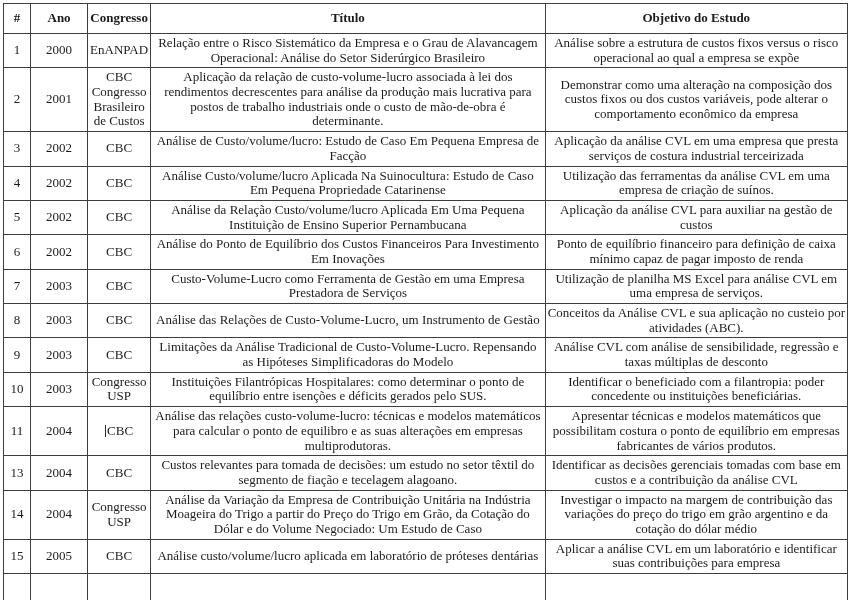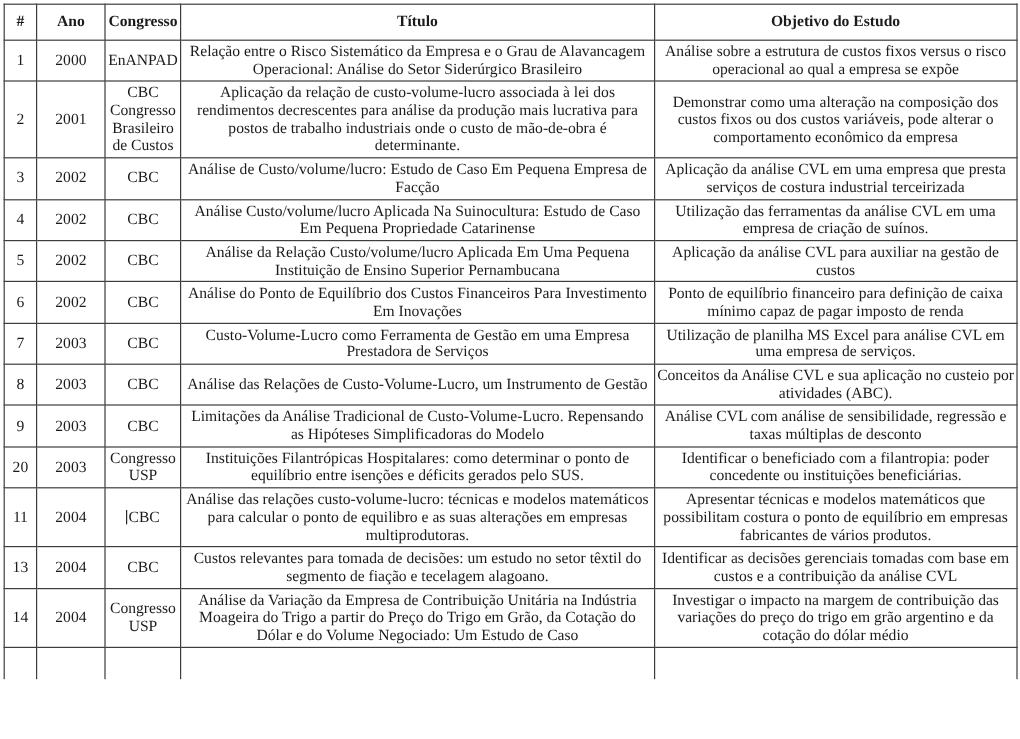--- a/index.html
+++ b/index.html
@@ -130,21 +130,21 @@
     <td class="c-obj">Conceitos da Análise CVL e sua aplicação no custeio por atividades (ABC).</td>
   </tr>
         <tr>
     <td class="c-num">9</td>
     <td class="c-ano">2003</td>
     <td class="c-cong">CBC</td>
     <td class="c-tit">Limitações da Análise Tradicional de Custo-Volume-Lucro. Repensando as Hipóteses Simplificadoras do Modelo</td>
     <td class="c-obj">Análise CVL com análise de sensibilidade, regressão e taxas múltiplas de desconto</td>
   </tr>
         <tr>
-    <td class="c-num">20</td>
+    <td class="c-num">10</td>
     <td class="c-ano">2003</td>
     <td class="c-cong">Congresso USP</td>
     <td class="c-tit">Instituições Filantrópicas Hospitalares: como determinar o ponto de equilíbrio entre isenções e déficits gerados pelo SUS.</td>
     <td class="c-obj">Identificar o beneficiado com a filantropia: poder concedente ou instituições beneficiárias.</td>
   </tr>
         <tr>
     <td class="c-num">11</td>
     <td class="c-ano">2004</td>
     <td class="c-cong"><span class="caret"></span>CBC</td>
     <td class="c-tit">Análise das relações custo-volume-lucro: técnicas e modelos matemáticos para calcular o ponto de equilibro e as suas alterações em empresas multiprodutoras.</td>
@@ -157,20 +157,27 @@
     <td class="c-tit">Custos relevantes para tomada de decisões: um estudo no setor têxtil do segmento de fiação e tecelagem alagoano.</td>
     <td class="c-obj">Identificar as decisões gerenciais tomadas com base em custos e a contribuição da análise CVL</td>
   </tr>
         <tr>
     <td class="c-num">14</td>
     <td class="c-ano">2004</td>
     <td class="c-cong">Congresso USP</td>
     <td class="c-tit">Análise da Variação da Empresa de Contribuição Unitária na Indústria Moageira do Trigo a partir do Preço do Trigo em Grão, da Cotação do Dólar e do Volume Negociado: Um Estudo de Caso</td>
     <td class="c-obj">Investigar o impacto na margem de contribuição das variações do preço do trigo em grão argentino e da cotação do dólar médio</td>
   </tr>
+        <tr>
+    <td class="c-num">15</td>
+    <td class="c-ano">2005</td>
+    <td class="c-cong">CBC</td>
+    <td class="c-tit">Análise custo/volume/lucro aplicada em laboratório de próteses dentárias</td>
+    <td class="c-obj">Aplicar a análise CVL em um laboratório e identificar suas contribuições para empresa</td>
+  </tr>
         <tr class="partial-row">
           <td></td>
           <td></td>
           <td></td>
           <td></td>
           <td></td>
         </tr>
       </tbody>
   </table>
 </div>

